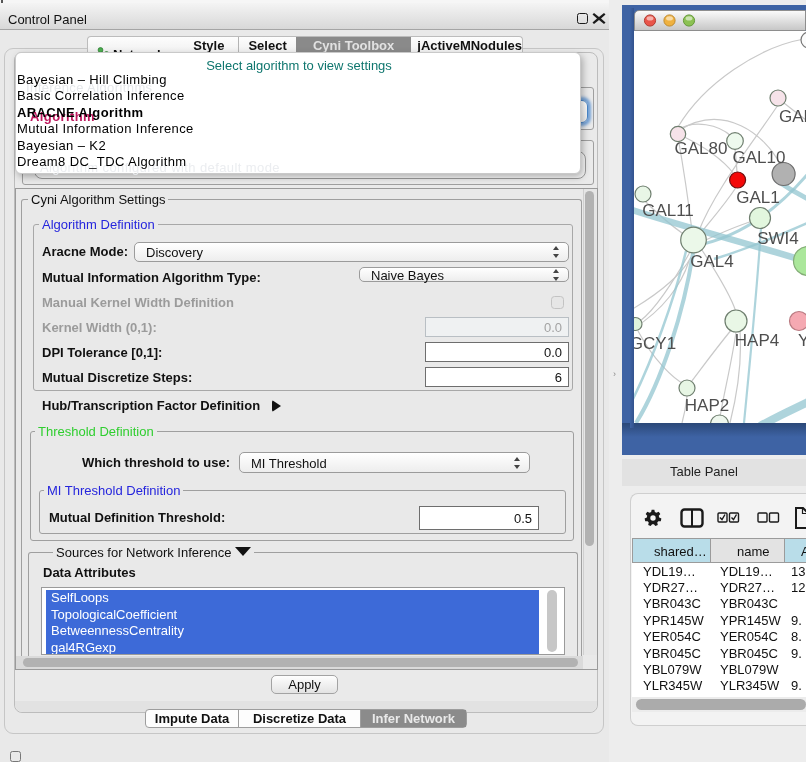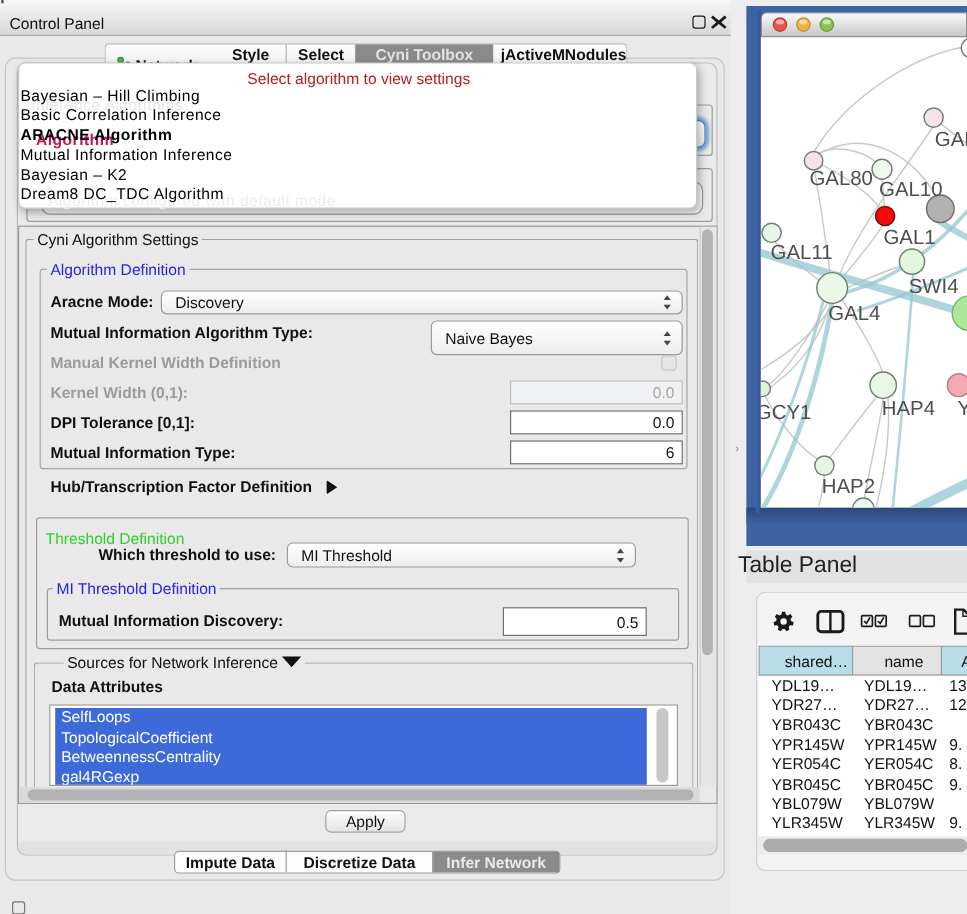--- a/index.html
+++ b/index.html
@@ -74,53 +74,53 @@
 <div class="grp" style="left:33px;top:224px;width:540px;height:167px;border-color:#a8a8a8;"></div>
 <div class="gtitle" style="left:39px;top:218px;color:#2525dd;">Algorithm Definition</div>
 
 <div class="lbl b" style="left:42px;top:245px;">Aracne Mode:</div>
 <div class="combo" style="left:134px;top:242px;width:435px;height:20px;">
     <span class="ct">Discovery</span>
     <div class="spin"></div>
   </div>
 
 <div class="lbl b" style="left:42px;top:271px;">Mutual Information Algorithm Type:</div>
-<div class="combo" style="left:359px;top:267px;width:210px;height:29px;">
+<div class="combo" style="left:359px;top:267px;width:210px;height:15px;">
     <span class="ct">Naive Bayes</span>
     <div class="spin"></div>
   </div>
 
 <div class="lbl b" style="left:42px;top:296px;color:#9b9b9b;">Manual Kernel Width Definition</div>
 <div class="abs" style="left:551px;top:296px;width:13px;height:13px;background:#e6e6e6;border:1px solid #c3c3c3;border-radius:3.5px;"></div>
 
 <div class="lbl b" style="left:42px;top:321px;color:#9b9b9b;">Kernel Width (0,1):</div>
 <div class="fld" style="left:425px;top:317px;width:144px;height:20px;background:#eff1f2;border-color:#b9bfc4;color:#a3a3a3;">0.0</div>
 
 <div class="lbl b" style="left:42px;top:346px;">DPI Tolerance [0,1]:</div>
 <div class="fld" style="left:425px;top:342px;width:144px;height:20px;">0.0</div>
 
-<div class="lbl b" style="left:42px;top:371px;">Mutual Information Type:</div>
+<div class="lbl b" style="left:42px;top:371px;">Mutual Discretize Steps:</div>
 <div class="fld" style="left:425px;top:367px;width:144px;height:20px;">6</div>
 
 <div class="lbl b" style="left:42px;top:399px;">Hub/Transcription Factor Definition</div>
 <div class="abs" style="left:272px;top:400px;width:0;height:0;border-top:6px solid transparent;border-bottom:6px solid transparent;border-left:9px solid #111;border-radius:2px;"></div>
 
 <div class="grp" style="left:30px;top:431px;width:544px;height:110px;"></div>
-<div class="gtitle" style="left:35px;top:442px;color:#2fce2f;">Threshold Definition</div>
+<div class="gtitle" style="left:35px;top:425px;color:#2fce2f;">Threshold Definition</div>
 
 <div class="lbl b" style="left:82px;top:456px;">Which threshold to use:</div>
 <div class="combo" style="left:239px;top:452px;width:291px;height:21px;">
     <span class="ct">MI Threshold</span>
     <div class="spin"></div>
   </div>
 
 <div class="grp" style="left:39px;top:490px;width:527px;height:44px;"></div>
 <div class="gtitle" style="left:44px;top:484px;color:#2525dd;">MI Threshold Definition</div>
 
-<div class="lbl b" style="left:49px;top:511px;">Mutual Information Discovery:</div>
+<div class="lbl b" style="left:49px;top:511px;">Mutual Definition Threshold:</div>
 <div class="fld" style="left:419px;top:506px;width:120px;height:24px;">0.5</div>
 
 <div class="grp" style="left:28px;top:552px;width:550px;height:104px;border-bottom:none;border-radius:3px 3px 0 0;"></div>
 <div class="gtitle" style="left:33px;top:546px;margin-left:20px;">Sources for Network Inference <span style="display:inline-block;width:0;height:0;border-left:8px solid transparent;border-right:8px solid transparent;border-top:9px solid #111;vertical-align:1px;"></span></div>
 <div class="lbl b" style="left:43px;top:566px;">Data Attributes</div>
 
 <div class="abs" style="left:41px;top:587px;width:524px;height:68px;background:#fff;border:1px solid #9a9a9a;overflow:hidden;">
   <div style="position:absolute;left:4px;top:2px;width:493px;height:66px;background:#3d6ad8;color:#fff;line-height:16.6px;padding-left:5px;">
     SelfLoops<br>TopologicalCoefficient<br>BetweennessCentrality<br>gal4RGexp
   </div>
@@ -134,21 +134,21 @@
   <div style="width:122px;display:flex;align-items:center;justify-content:center;border-right:1px solid #9d9d9d;font-weight:bold;">Discretize Data</div>
   <div style="flex:1;display:flex;align-items:center;justify-content:center;background:#8b8b8b;color:#e9e9e9;font-weight:bold;">Infer Network</div>
 </div>
 
 <div class="abs" style="left:10px;top:751px;width:11px;height:11px;border:1.6px solid #777;border-radius:2.5px;"></div>
 
 <div class="abs" style="left:15px;top:52px;width:566px;height:122px;background:#fff;border:1px solid #c9c9c9;border-radius:6px;box-shadow:2px 3px 7px rgba(0,0,0,0.28);"></div>
 <div class="abs" style="left:26px;top:80px;color:#e6e8eb;letter-spacing:0.4px;">Inference Algorithms</div>
 <div class="abs b" style="left:30px;top:109px;color:#be185d;letter-spacing:0.4px;">Algorithm</div>
 <div class="abs" style="left:40px;top:160px;color:#ebedf0;letter-spacing:0.4px;">Algorithm configured with default mode</div>
-<div class="abs" style="left:17px;top:59px;width:564px;text-align:center;color:#b91c1c;line-height:14px;">Select algorithm to view settings</div>
+<div class="abs" style="left:17px;top:59px;width:564px;text-align:center;color:#0f766e;line-height:14px;">Select algorithm to view settings</div>
 <div class="abs" style="left:17px;top:72px;line-height:16.4px;color:#000;letter-spacing:0.4px;">
 Bayesian – Hill Climbing<br>
 Basic Correlation Inference<br>
 <span class="b">ARACNE Algorithm</span><br>
 Mutual Information Inference<br>
 Bayesian – K2<br>
 Dream8 DC_TDC Algorithm
 </div>
 
 <div class="abs" style="left:609px;top:0;width:197px;height:762px;background:#ededed;"></div>
@@ -218,21 +218,21 @@
     <text x="34" y="185" fill="#4e4e4e" font-size="17" font-family="&quot;Liberation Sans&quot;, sans-serif" text-anchor="middle">GAL11</text>
     <text x="144" y="213" fill="#4e4e4e" font-size="17" font-family="&quot;Liberation Sans&quot;, sans-serif" text-anchor="middle">SWI4</text>
     <text x="78" y="236" fill="#4e4e4e" font-size="17" font-family="&quot;Liberation Sans&quot;, sans-serif" text-anchor="middle">GAL4</text>
     <text x="19" y="318" fill="#4e4e4e" font-size="17" font-family="&quot;Liberation Sans&quot;, sans-serif" text-anchor="middle">GCY1</text>
     <text x="123" y="315" fill="#4e4e4e" font-size="17" font-family="&quot;Liberation Sans&quot;, sans-serif" text-anchor="middle">HAP4</text>
     <text x="164" y="315" fill="#4e4e4e" font-size="17" font-family="&quot;Liberation Sans&quot;, sans-serif" text-anchor="start">YJ</text>
     <text x="73" y="380" fill="#4e4e4e" font-size="17" font-family="&quot;Liberation Sans&quot;, sans-serif" text-anchor="middle">HAP2</text>
   </svg>
 
 <div class="abs" style="left:622px;top:459px;width:184px;height:27px;background:#e2e2e2;"></div>
-<div class="abs" style="left:615px;top:465px;line-height:14px;font-size:19px;color:#222;">Table Panel</div>
+<div class="abs" style="left:670px;top:465px;line-height:14px;font-size:13px;color:#222;">Table Panel</div>
 
 <div class="abs" style="left:630px;top:493px;width:176px;height:233px;background:#f3f3f3;border:1px solid #cfcfcf;border-radius:8px 0 0 8px;border-right:none;"></div>
 <svg class="abs" style="left:630px;top:493px;" width="176" height="45" viewBox="0 0 176 45">
     <path d="M 21.65 16.71 L 24.35 16.71 L 24.86 19.09 L 26.46 19.86 L 28.64 18.77 L 30.32 20.89 L 28.78 22.77 L 29.18 24.50 L 31.38 25.53 L 30.78 28.16 L 28.35 28.13 L 27.24 29.52 L 27.81 31.88 L 25.38 33.06 L 23.89 31.14 L 22.11 31.14 L 20.62 33.06 L 18.19 31.88 L 18.76 29.52 L 17.65 28.13 L 15.22 28.16 L 14.62 25.53 L 16.82 24.50 L 17.22 22.77 L 15.68 20.89 L 17.36 18.77 L 19.54 19.86 L 21.14 19.09 Z M 25.7 25 A 2.7 2.7 0 1 0 20.3 25 A 2.7 2.7 0 1 0 25.7 25 Z" fill="#1a1a1a" fill-rule="evenodd"></path>
     <rect x="51.5" y="16.5" width="21" height="17" rx="3" fill="none" stroke="#1a1a1a" stroke-width="2.4"></rect>
     <line x1="62" y1="16.5" x2="62" y2="33.5" stroke="#1a1a1a" stroke-width="2"></line>
     <rect x="88" y="20" width="9" height="9" rx="1" fill="none" stroke="#1a1a1a" stroke-width="1.4"></rect>
     <path d="M 90 24.5 L 92 26.5 L 95 21.5" fill="none" stroke="#1a1a1a" stroke-width="1.4"></path>
     <rect x="99.5" y="20" width="9" height="9" rx="1" fill="none" stroke="#1a1a1a" stroke-width="1.4"></rect>
     <path d="M 101.5 24.5 L 103.5 26.5 L 106.5 21.5" fill="none" stroke="#1a1a1a" stroke-width="1.4"></path>

